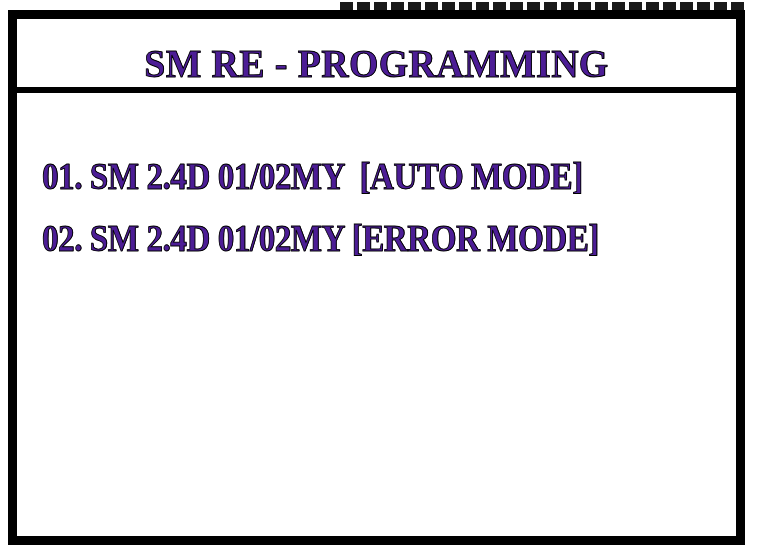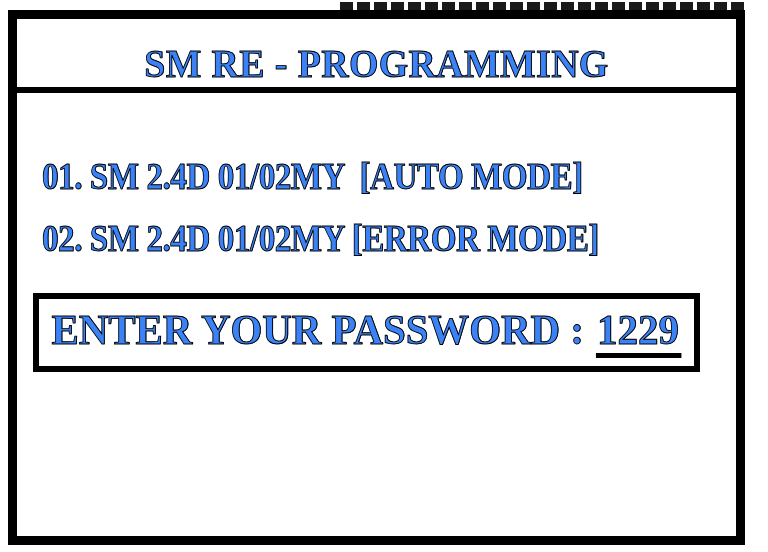--- a/index.html
+++ b/index.html
@@ -8,21 +8,21 @@
     background: #ffffff;
   }
   .page {
     position: relative;
     width: 768px;
     height: 552px;
     background: #ffffff;
     overflow: hidden;
     font-family: "Liberation Serif", "DejaVu Serif", serif;
     font-weight: 700;
-    color: #3b82f6;
+    color: #4c1d95;
     -webkit-text-stroke: 0.9px #000000;
     text-shadow: 0.5px 0 0 #000000;
   }
   
   .scan-noise-top {
     position: absolute;
     left: 340px;
     top: 2px;
     width: 408px;
     height: 8px;
@@ -108,21 +108,15 @@
   <div class="frame">
 
     <div class="header">
       <div class="title">SM RE - PROGRAMMING</div>
     </div>
 
     <div class="menu-item mi1">01. SM 2.4D 01/02MY  [AUTO MODE]</div>
 
     <div class="menu-item mi2">02. SM 2.4D 01/02MY [ERROR MODE]</div>
 
-    <div class="pw-box">
-      <div class="pw-line">
-        <span class="pw-prompt">ENTER YOUR PASSWORD :</span>
-        <span class="pw-value">1229</span>
-      </div>
-    </div>
 
   </div>
 </div>
 
 </body></html>

